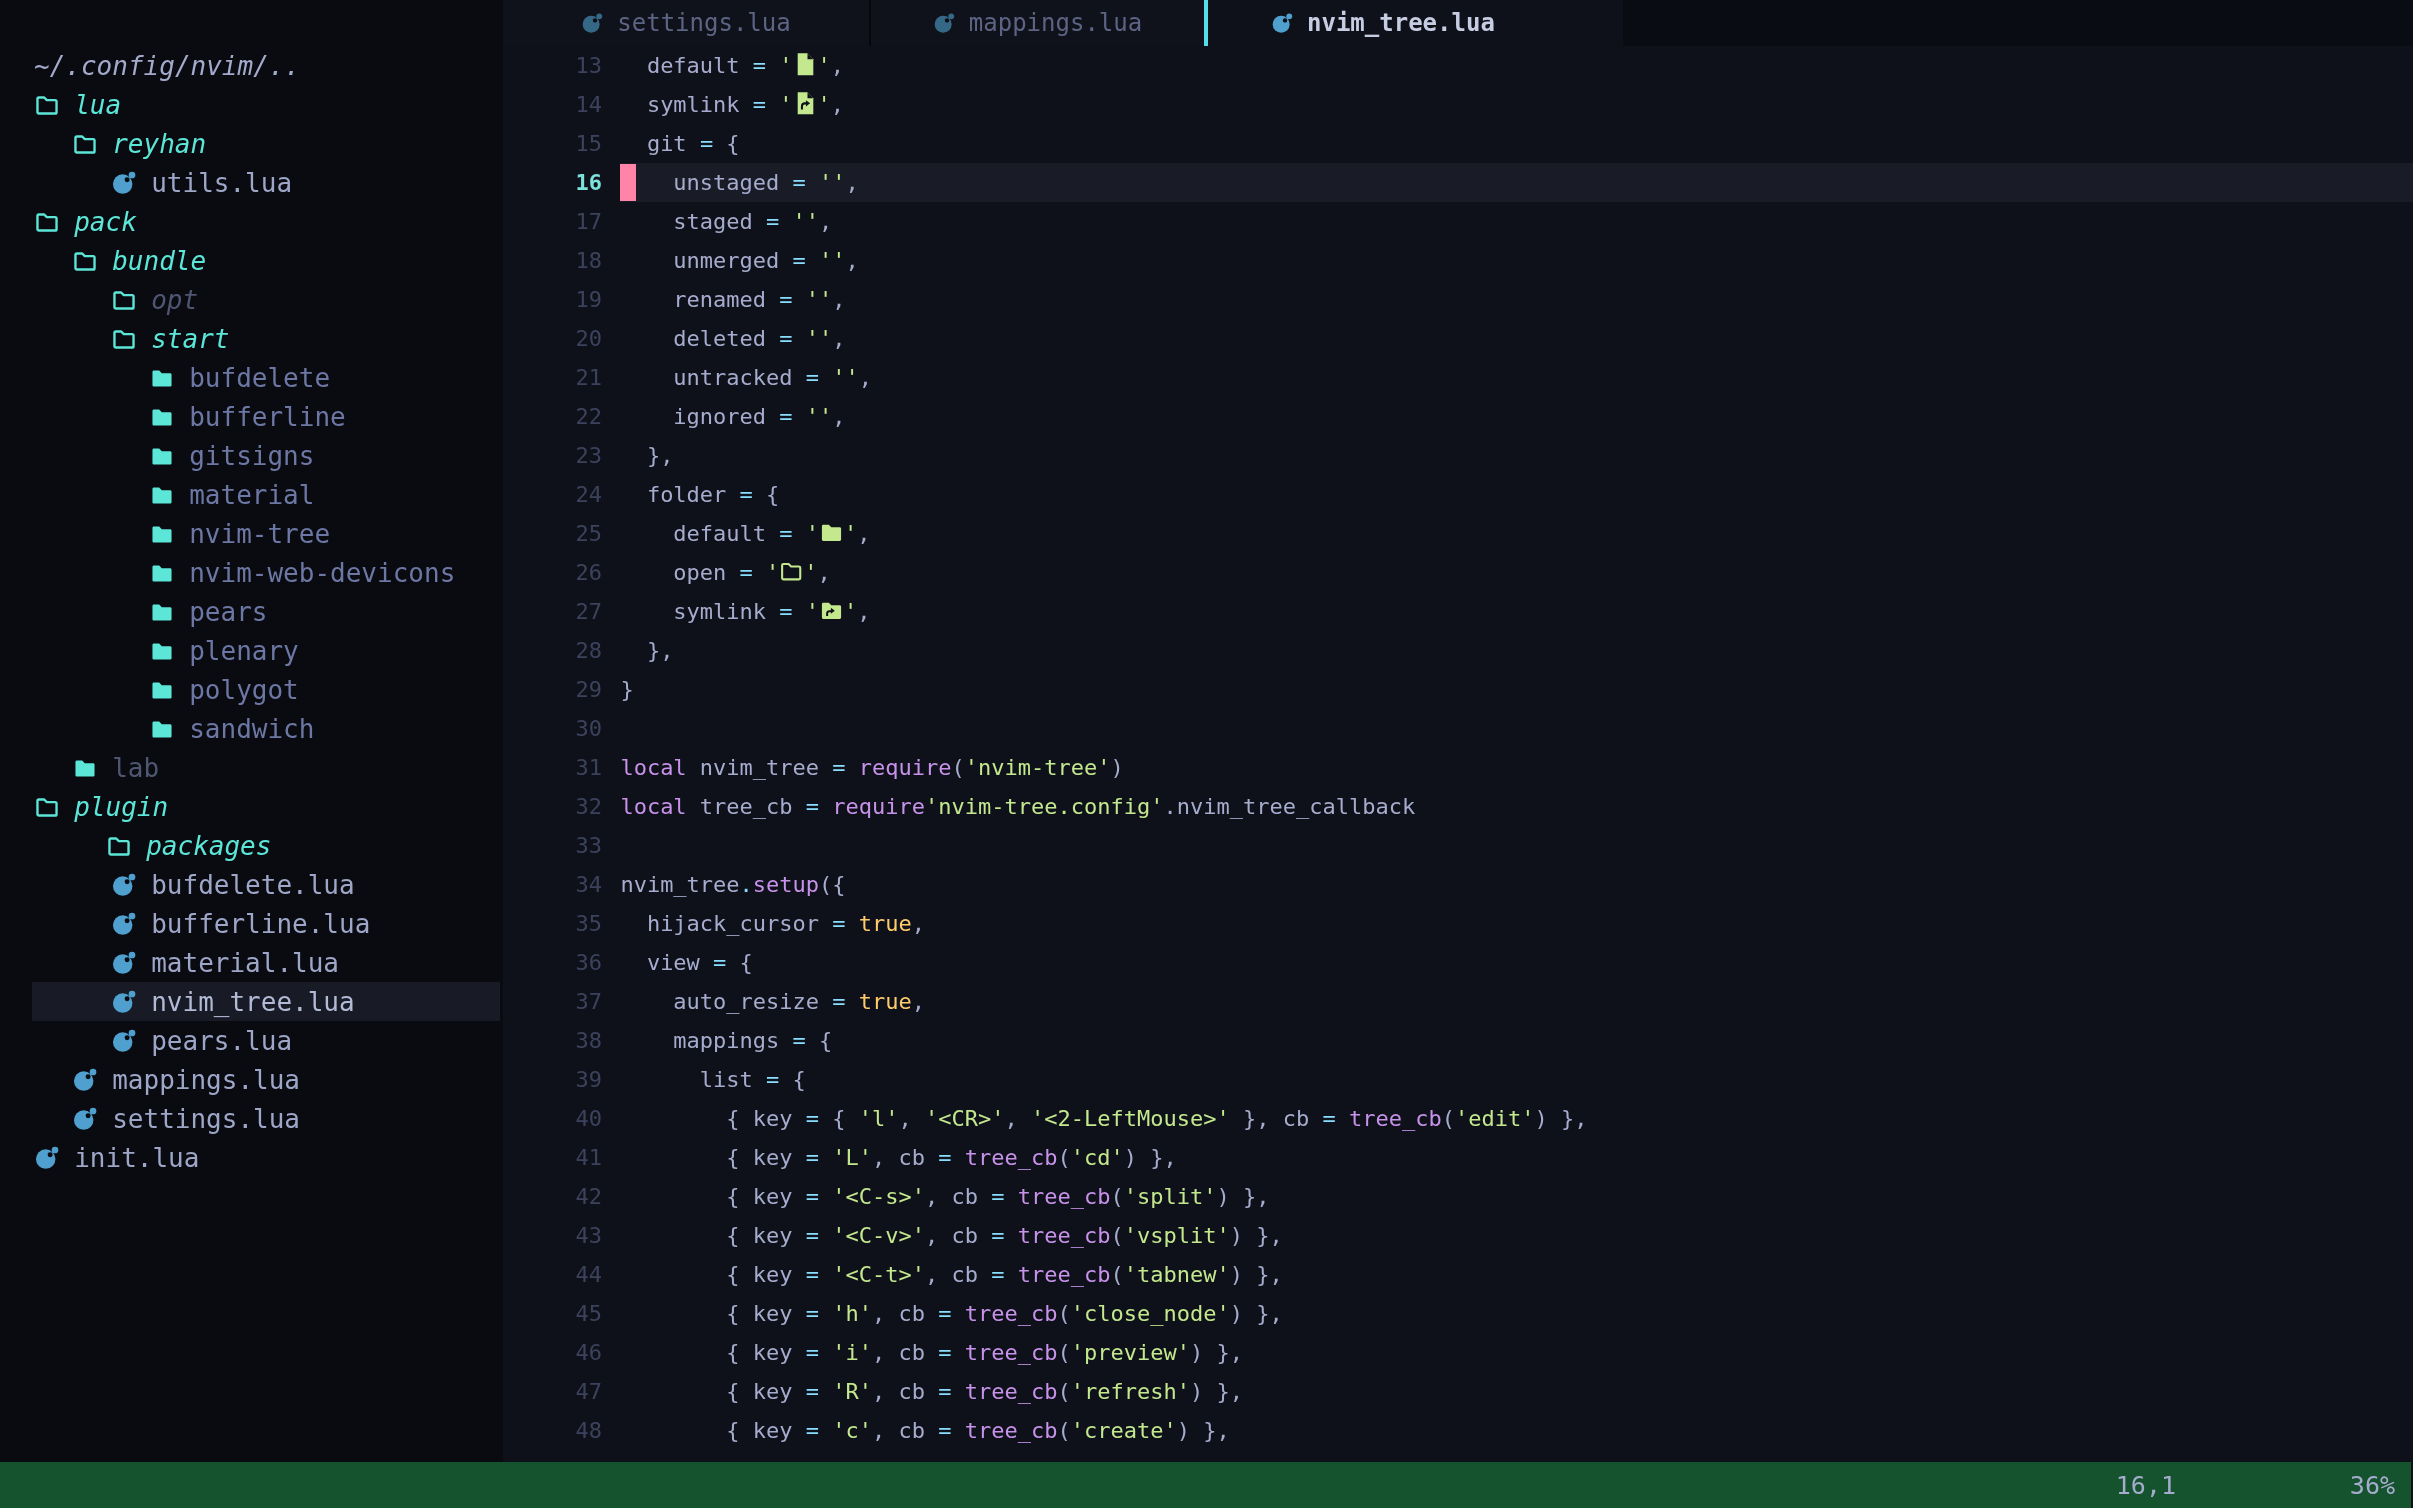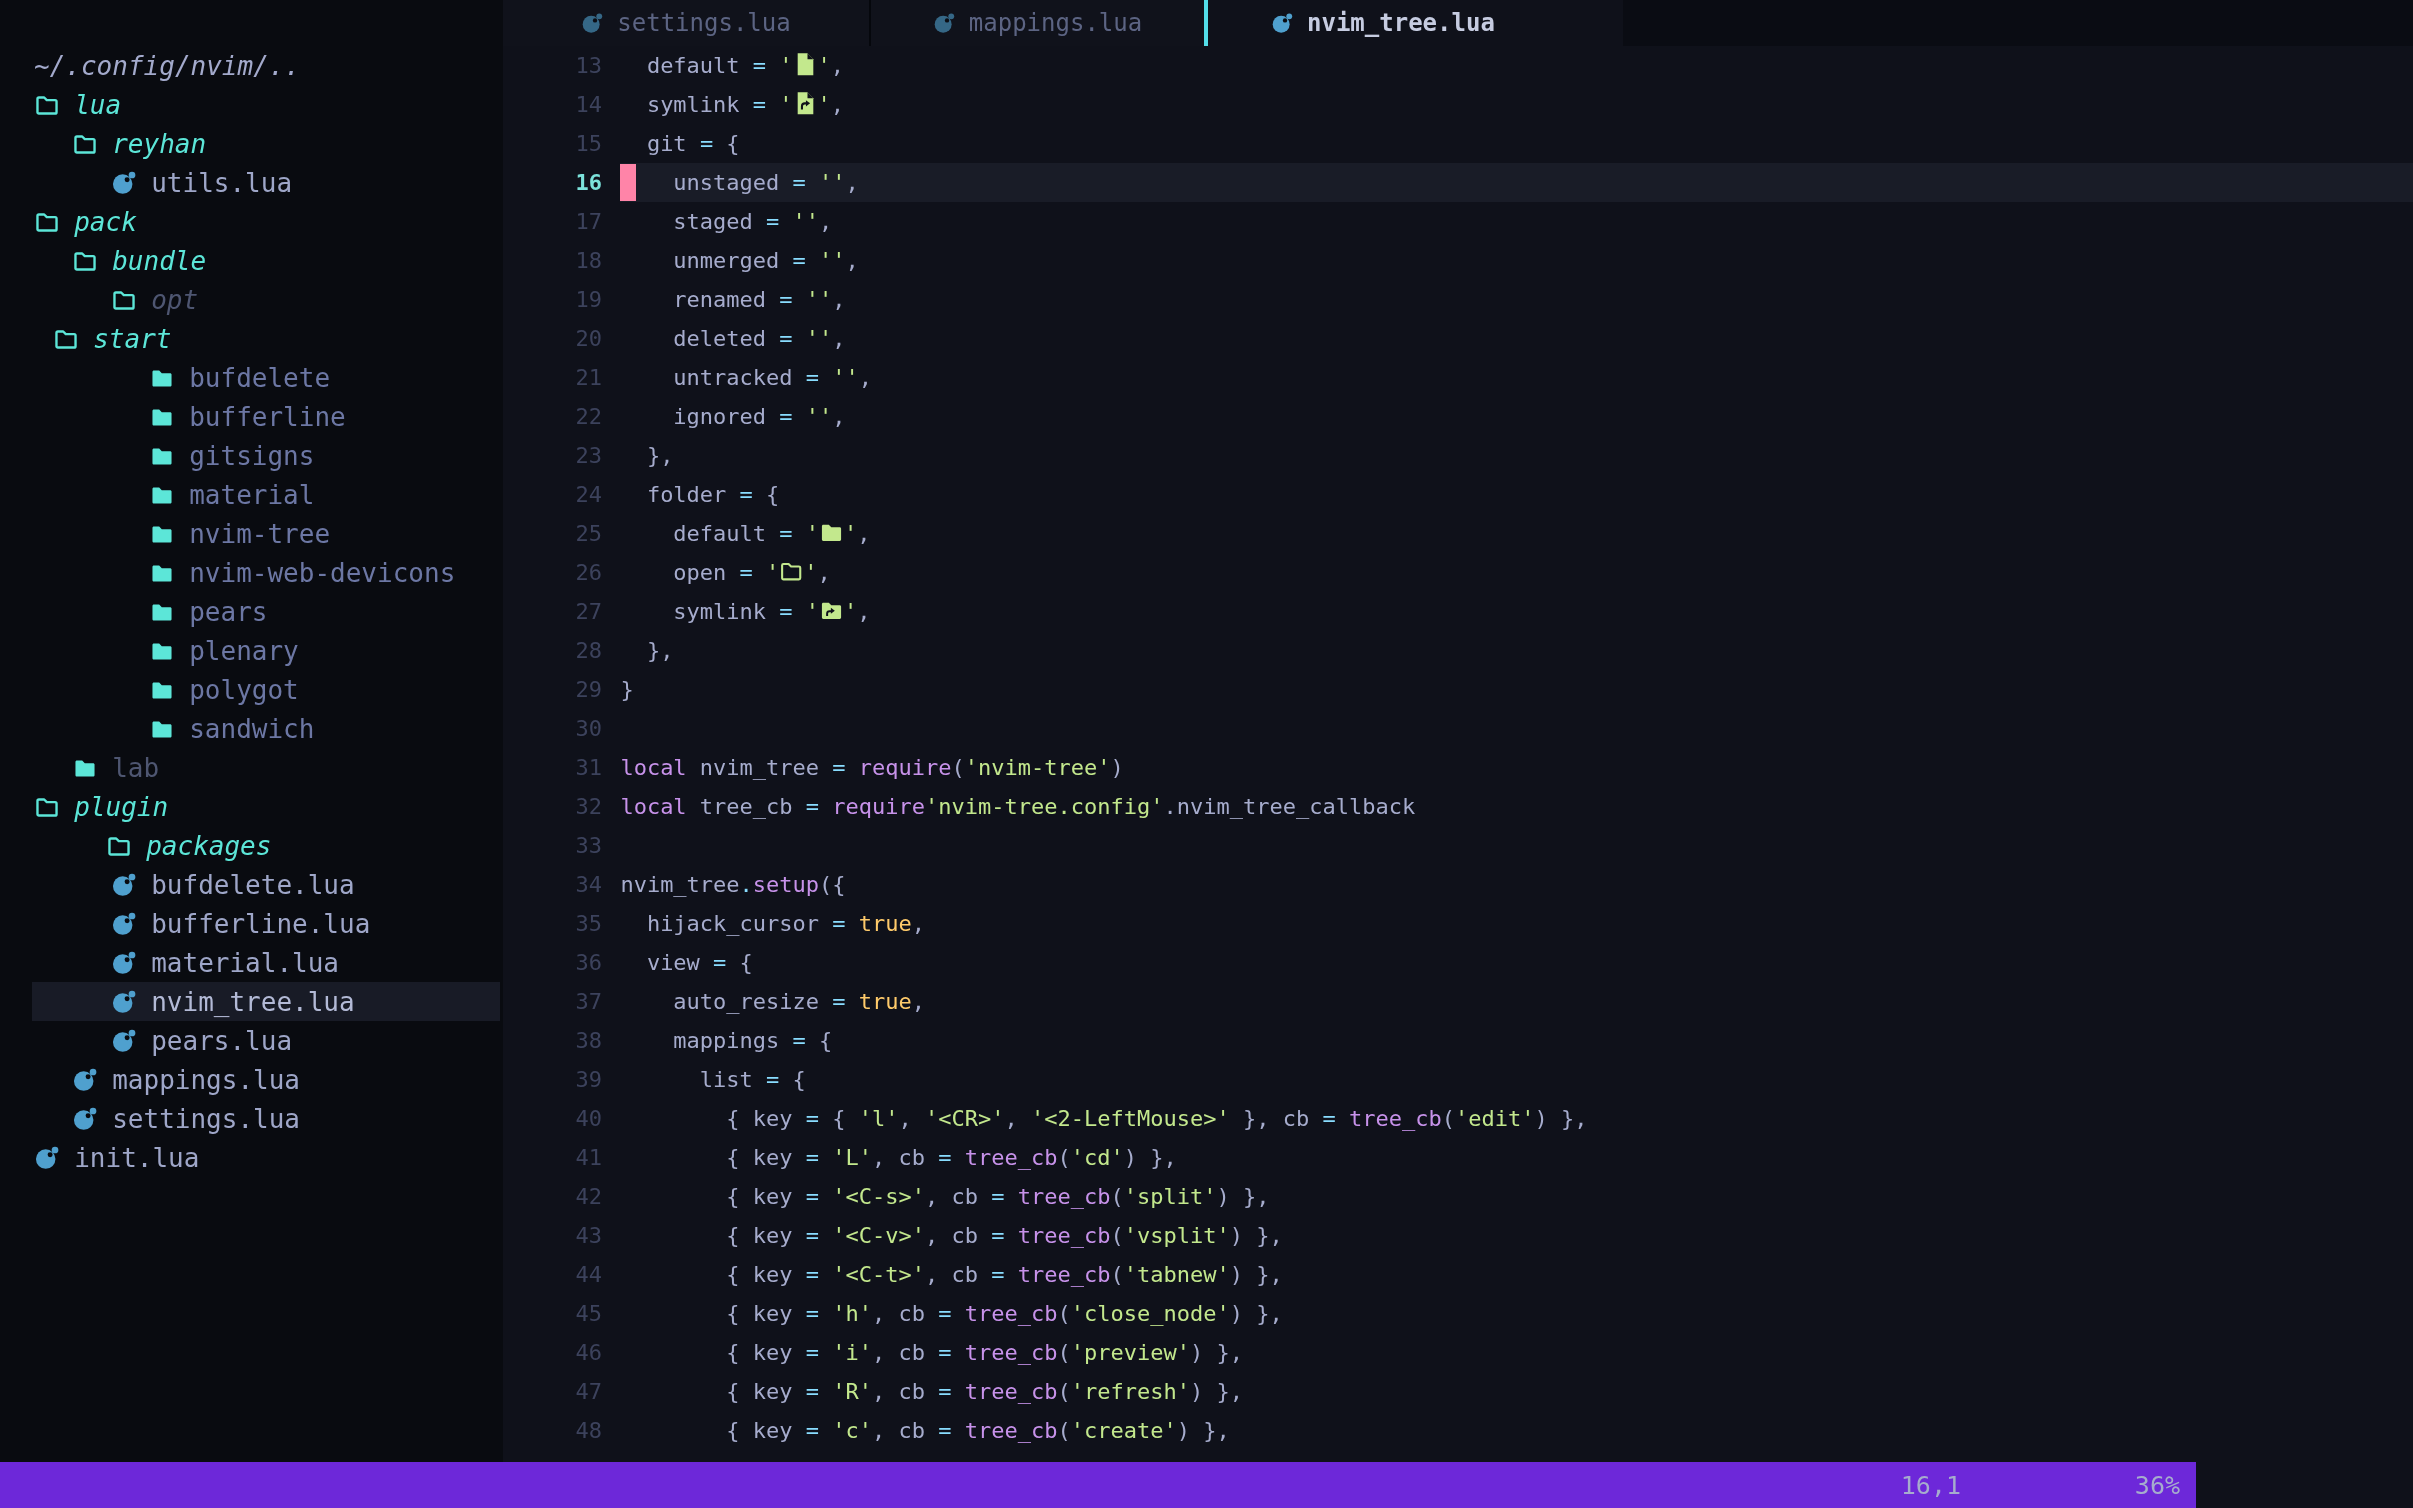--- a/index.html
+++ b/index.html
@@ -75,22 +75,22 @@
   .tk-f { color:#A6ACCD; }
   .tk-c { color:#89DDFF; }
   .tk-g { color:#C3E88D; }
   .tk-p { color:#C792EA; }
   .tk-y { color:#FFCB6B; }
   .tok-icon { display:inline-block; }
   .tok-icon svg { width:25px; height:28.5px; vertical-align:-5px; }
 
   
   #statusline {
-    position:absolute; left:0; top:1462px; width:2196px; height:46px;
-    background:#6d28d9; color:#A6ACCD; font-size:25px;
+    position:absolute; left:0; top:1462px; width:2411px; height:46px;
+    background:#14532d; color:#A6ACCD; font-size:25px;
   }
   #ruler-pos { position:absolute; right:235px; top:50%; transform:translateY(-50%); }
   #ruler-pct { position:absolute; right:16px;  top:50%; transform:translateY(-50%); }
 </style>
 </head>
 <body>
 
 <div id="app">
   <aside id="sidebar">
       <div class="tree-row" style="padding-left: 34px;">
@@ -139,21 +139,21 @@
         <span class="tree-label st-open">bundle</span>
       </div>
       <div class="tree-row" style="padding-left: 111px;">
         <span class="tree-icon">
           <svg viewBox="0 0 24 24" fill="none" stroke="#5CE6D8" stroke-width="2.2" stroke-linejoin="round">
             <path d="M3.2 18.6V6.4c0-.7.6-1.3 1.3-1.3h4.9l2.4 2.4h7.7c.7 0 1.3.6 1.3 1.3v9.8c0 .7-.6 1.3-1.3 1.3H4.5c-.7 0-1.3-.6-1.3-1.3z"></path>
           </svg>
         </span>
         <span class="tree-label st-dim-open">opt</span>
       </div>
-      <div class="tree-row" style="padding-left: 53px;">
+      <div class="tree-row" style="padding-left: 111px;">
         <span class="tree-icon">
           <svg viewBox="0 0 24 24" fill="none" stroke="#5CE6D8" stroke-width="2.2" stroke-linejoin="round">
             <path d="M3.2 18.6V6.4c0-.7.6-1.3 1.3-1.3h4.9l2.4 2.4h7.7c.7 0 1.3.6 1.3 1.3v9.8c0 .7-.6 1.3-1.3 1.3H4.5c-.7 0-1.3-.6-1.3-1.3z"></path>
           </svg>
         </span>
         <span class="tree-label st-open">start</span>
       </div>
       <div class="tree-row" style="padding-left: 149px;">
         <span class="tree-icon">
           <svg viewBox="0 0 24 24">

